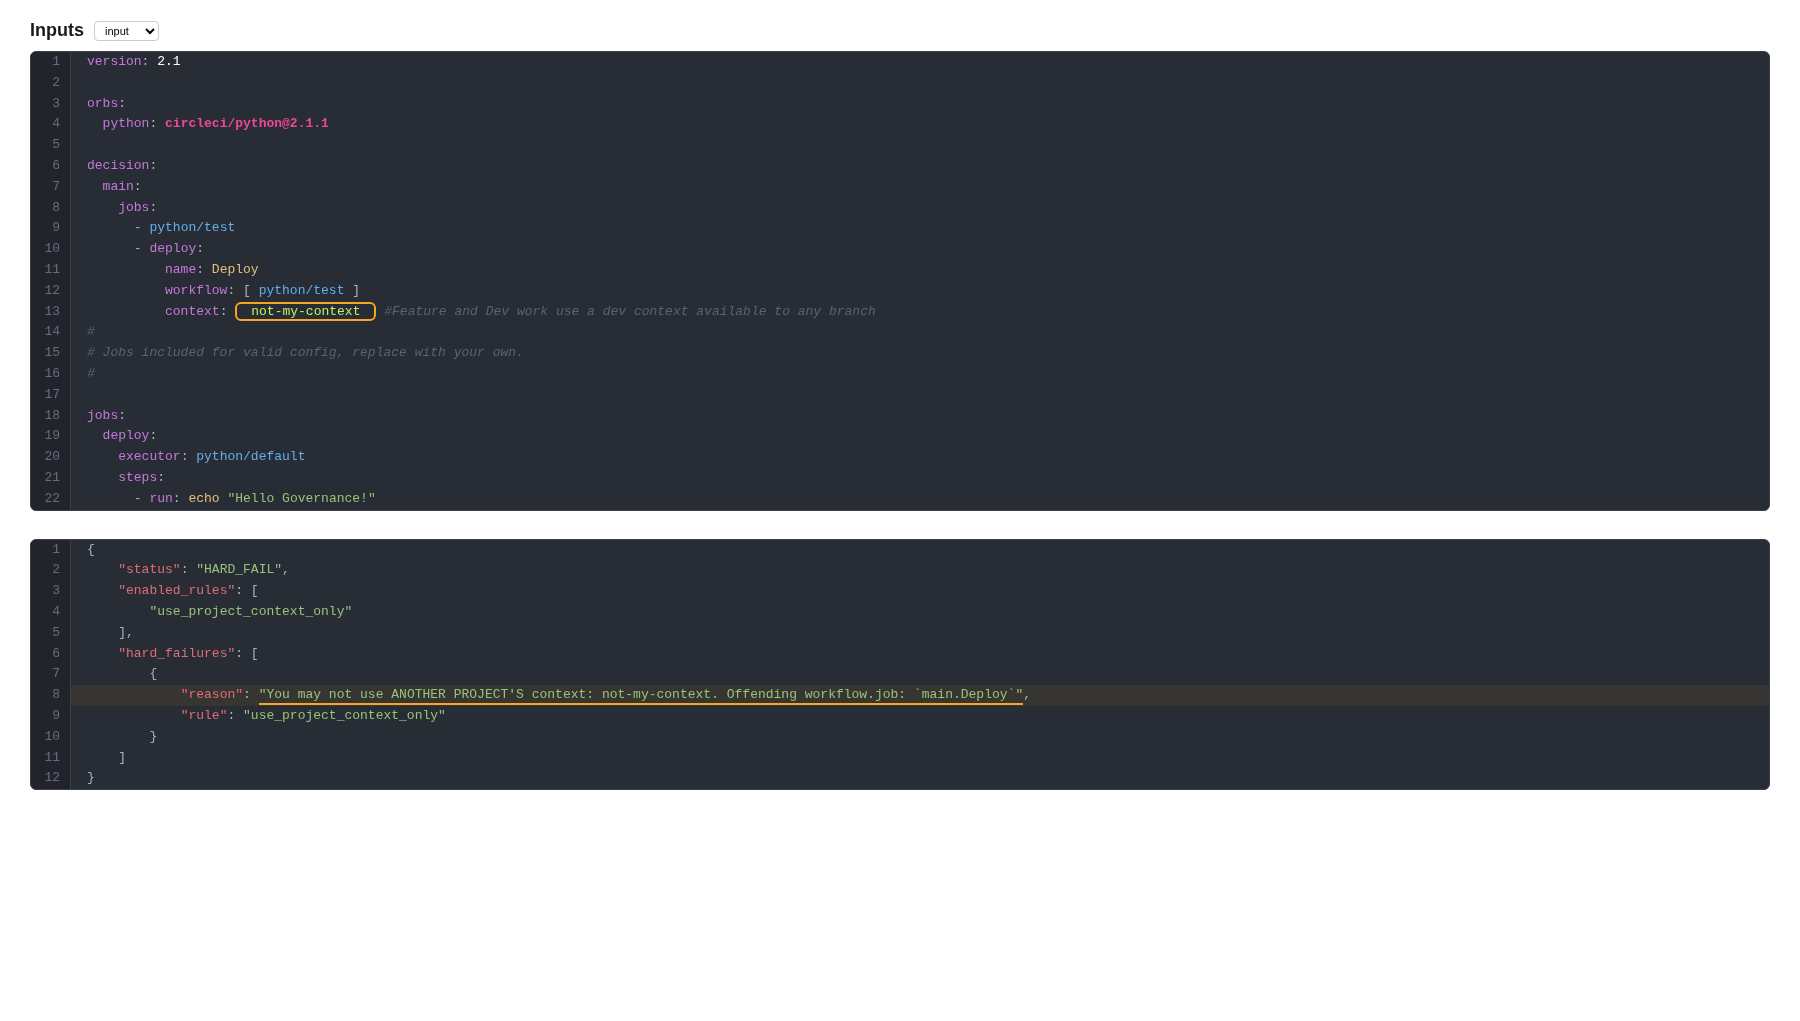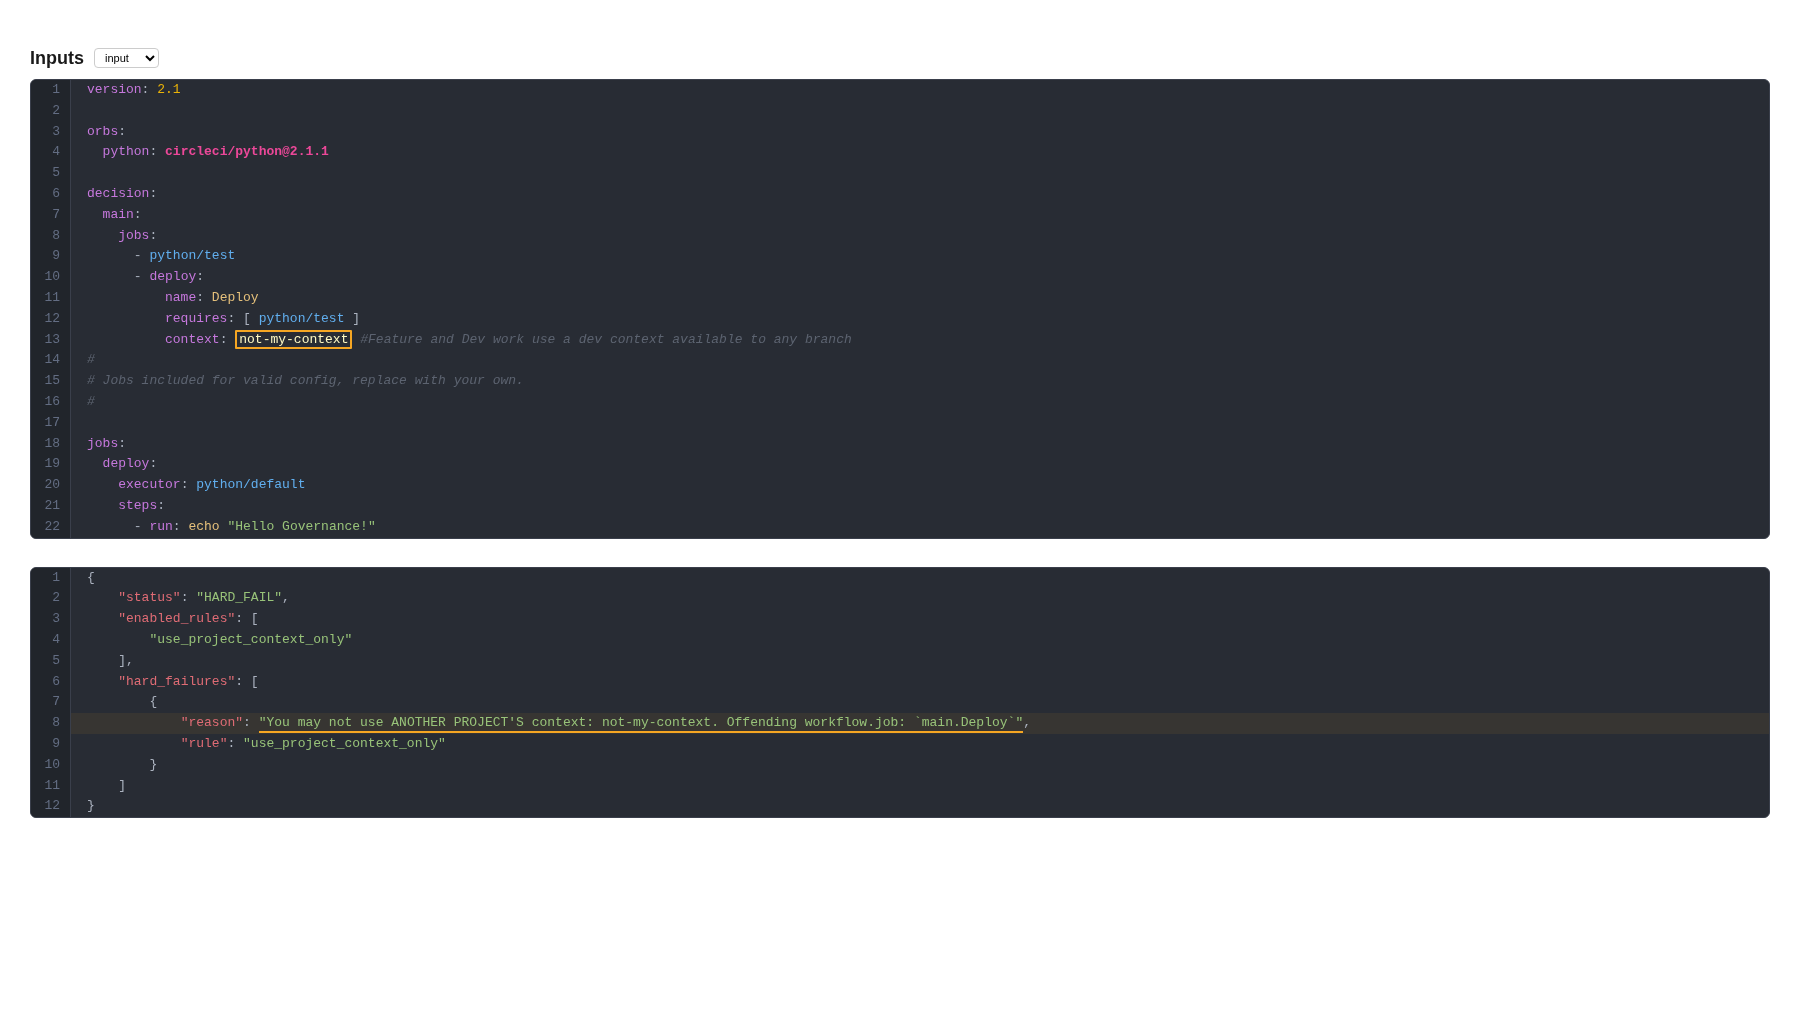--- a/index.html
+++ b/index.html
@@ -6,24 +6,23 @@
     body {
       background: #ffffff;
       font-family: -apple-system, BlinkMacSystemFont, 'Segoe UI', sans-serif;
       font-size: 14px;
       color: #333;
       padding: 20px 30px;
     }
 
     .section-header {
       display: flex;
-      align-items: flex-start;
+      align-items: flex-end;
       gap: 10px;
       margin-bottom: 10px;
-      margin-top: 28px;
     }
 
     .section-title {
       font-size: 18px;
       font-weight: 700;
       color: #1a1a1a;
     }
 
     .dropdown-select {
       border: 1px solid #ccc;
@@ -69,30 +68,30 @@
 
     .line-code {
       padding: 0 16px;
       color: #abb2bf;
       white-space: pre;
       flex: 1;
     }
 
     
     .kw { color: #c678dd; } 
-    .val-num { color: #eab308; } 
+    .val-num { color: #ffffff; } 
     .val-str { color: #98c379; } 
     .comment { color: #5c6370; font-style: italic; }
     .plain { color: #abb2bf; }
     .orange-highlight {
       background: transparent;
       border: 2px solid #f5a623;
-      border-radius: 1px;
-      padding: 0 2px;
-      color: #fef9c3;
+      border-radius: 6px;
+      padding: 0 14px;
+      color: #bef264;
     }
     .orange-underline {
       border-bottom: 2px solid #f5a623;
       padding-bottom: 1px;
     }
     .json-key { color: #e06c75; }
     .json-str { color: #98c379; }
     .json-bracket { color: #abb2bf; }
 
     .results-section {
@@ -153,21 +152,21 @@
         <tr>
           <td class="line-num">10</td>
           <td class="line-code">      <span class="plain">- </span><span class="kw">deploy</span><span class="plain">:</span></td>
         </tr>
         <tr>
           <td class="line-num">11</td>
           <td class="line-code">          <span class="kw">name</span><span class="plain">: </span><span style="color:#e5c07b;">Deploy</span></td>
         </tr>
         <tr>
           <td class="line-num">12</td>
-          <td class="line-code">          <span class="kw">requires</span><span class="plain">: [ </span><span style="color:#61afef;">python/test</span><span class="plain"> ]</span></td>
+          <td class="line-code">          <span class="kw">workflow</span><span class="plain">: [ </span><span style="color:#61afef;">python/test</span><span class="plain"> ]</span></td>
         </tr>
         <tr>
           <td class="line-num">13</td>
           <td class="line-code">          <span class="kw">context</span><span class="plain">: </span><span class="orange-highlight">not-my-context</span><span class="plain"> </span><span class="comment">#Feature and Dev work use a dev context available to any branch</span></td>
         </tr>
         <tr>
           <td class="line-num">14</td>
           <td class="line-code"><span class="comment">#</span></td>
         </tr>
         <tr>

